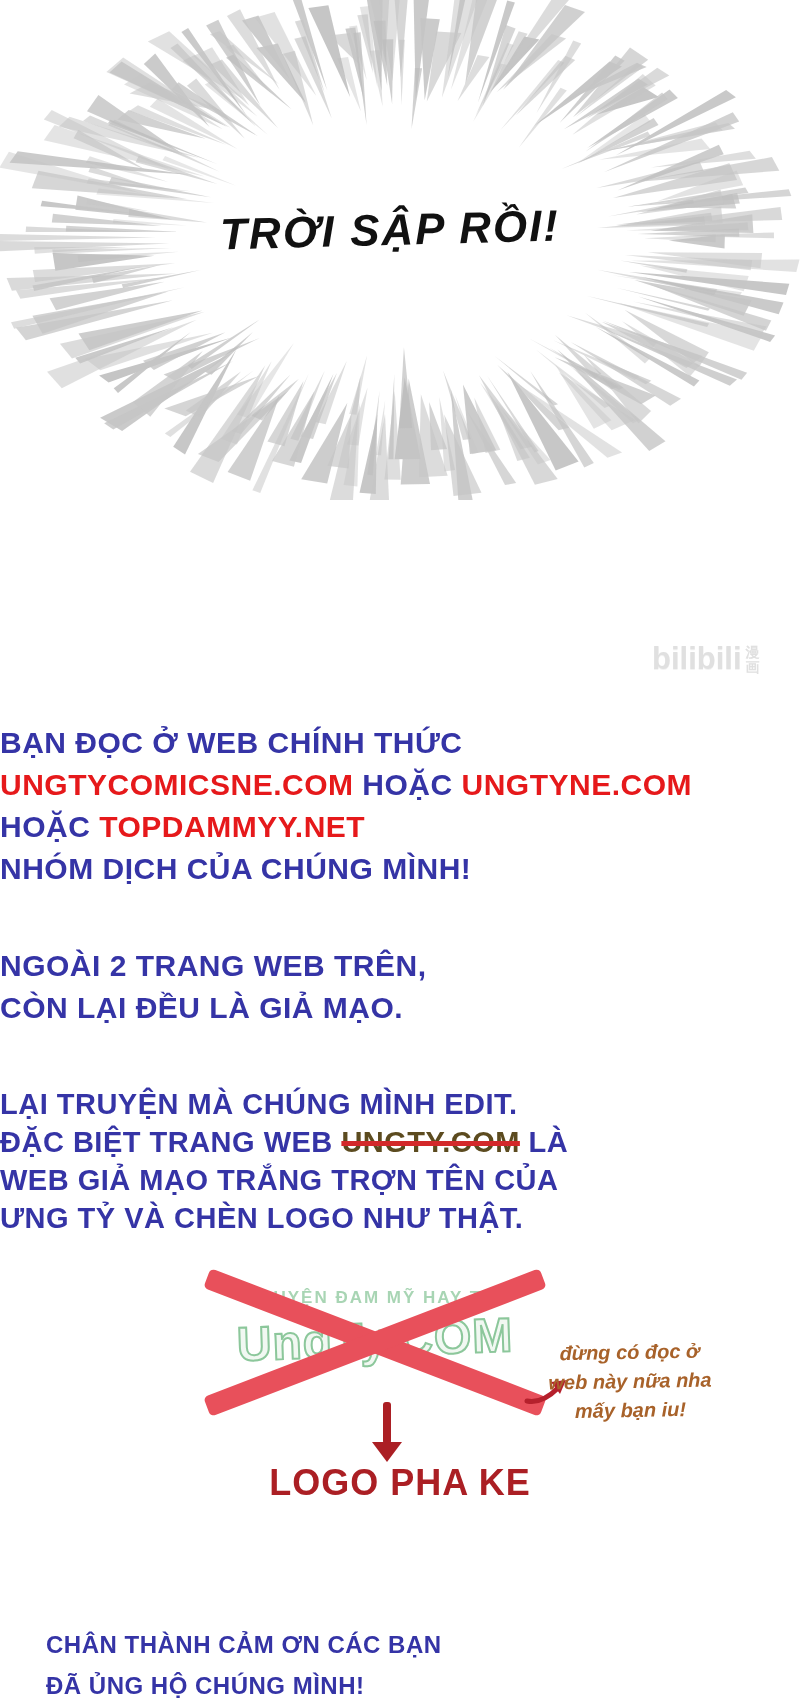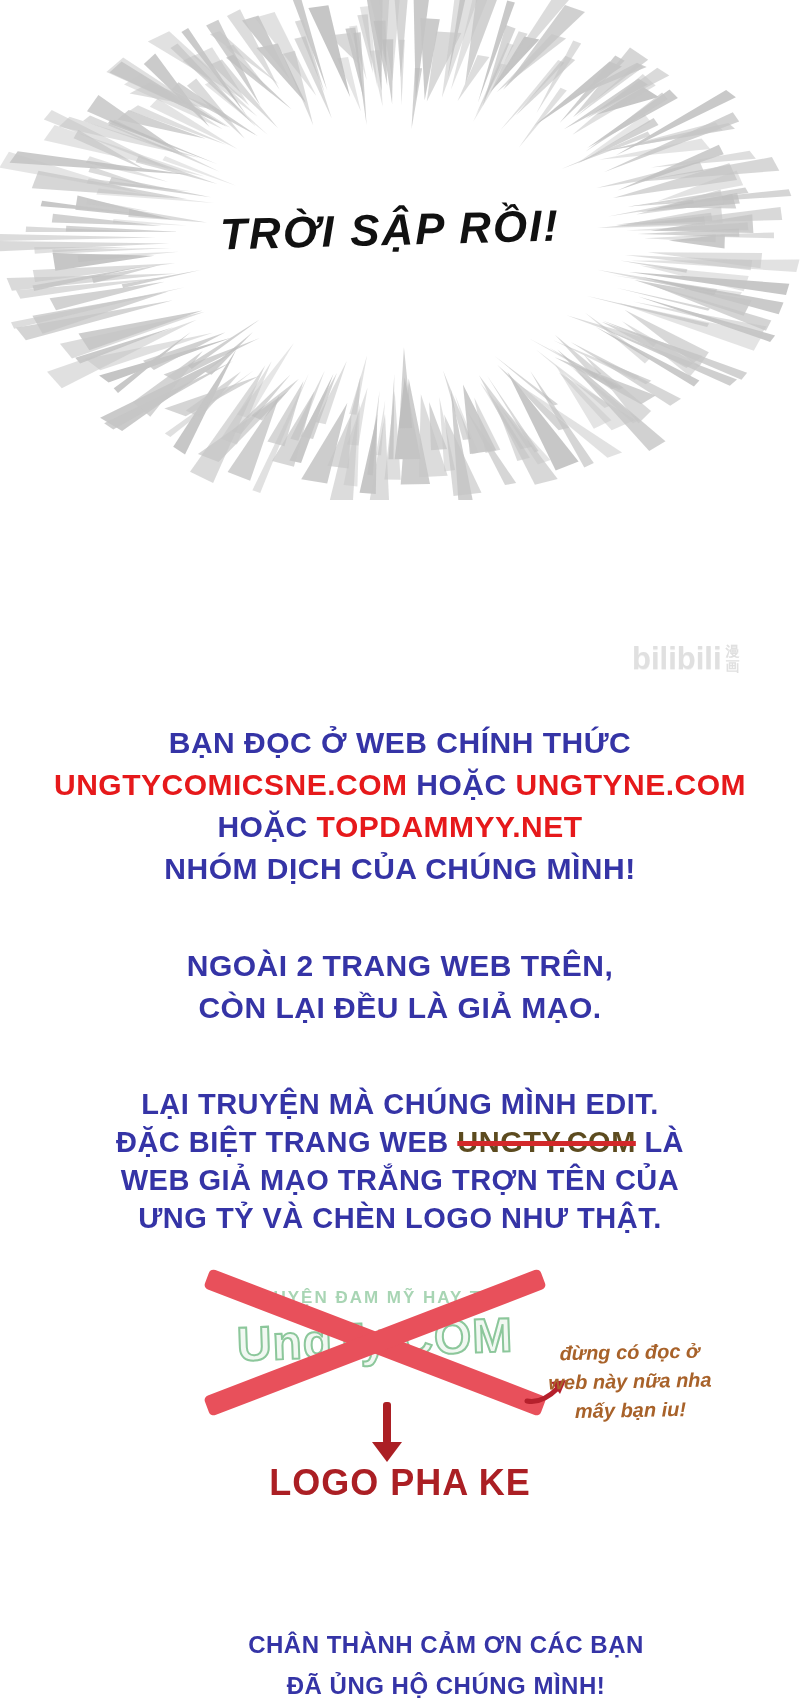--- a/index.html
+++ b/index.html
@@ -10,30 +10,30 @@
   
   .burst{position:absolute;left:0;top:0;width:800px;height:500px;}
   .burst svg{position:absolute;left:0;top:0;}
   .burst-text{
     position:absolute;left:0;top:205px;width:780px;text-align:center;
     font-size:44px;font-weight:bold;font-style:italic;color:#111;
     letter-spacing:2px;transform:rotate(-1.5deg);
   }
   
   .watermark{
-    position:absolute;left:632px;top:642px;display:flex;align-items:flex-start;
+    position:absolute;left:652px;top:642px;display:flex;align-items:center;
     color:var(--watermark_gray);user-select:none;
   }
   .wm-brand{font-size:31px;font-weight:bold;letter-spacing:0;line-height:34px;
     text-shadow:0 1px 0 #f3f3f3;}
   .wm-cjk{display:flex;flex-direction:column;font-size:14px;line-height:15px;
     margin-left:4px;margin-top:2px;font-weight:bold;}
   
   .note{
-    position:absolute;left:0;width:800px;text-align:center;font-weight:bold;
+    position:absolute;left:0;width:800px;font-weight:bold;
     letter-spacing:0.5px;
   }
   .note .ln{white-space:nowrap;}
   .block1{top:722px;font-size:30px;line-height:42px;}
   .block2{top:945px;font-size:30px;line-height:42px;}
   .block3{top:1085px;font-size:29px;line-height:38px;}
   .thanks{top:1624px;font-size:24px;line-height:41px;margin-left:46px;}
   .blue{color:var(--blue);}
   .red{color:var(--red);}
   .strike{

